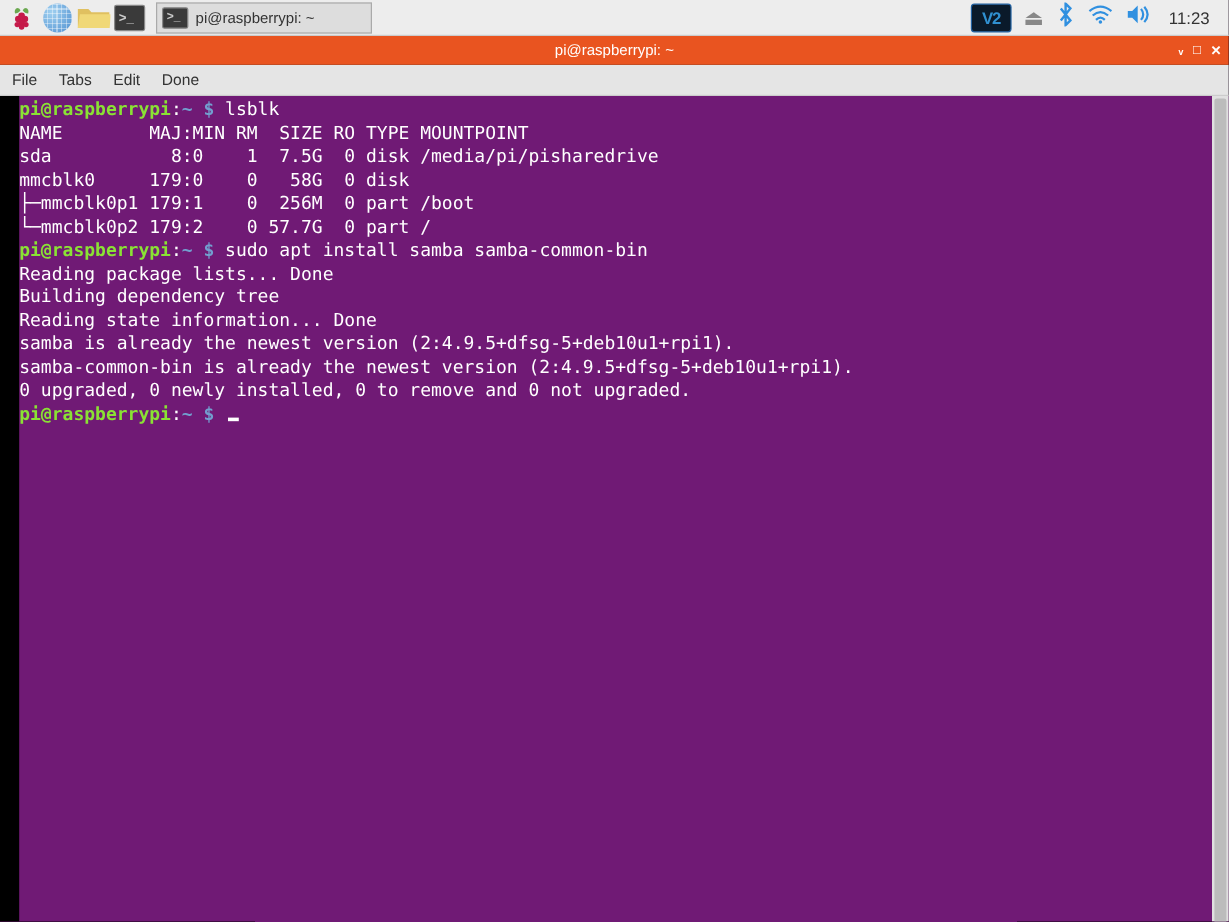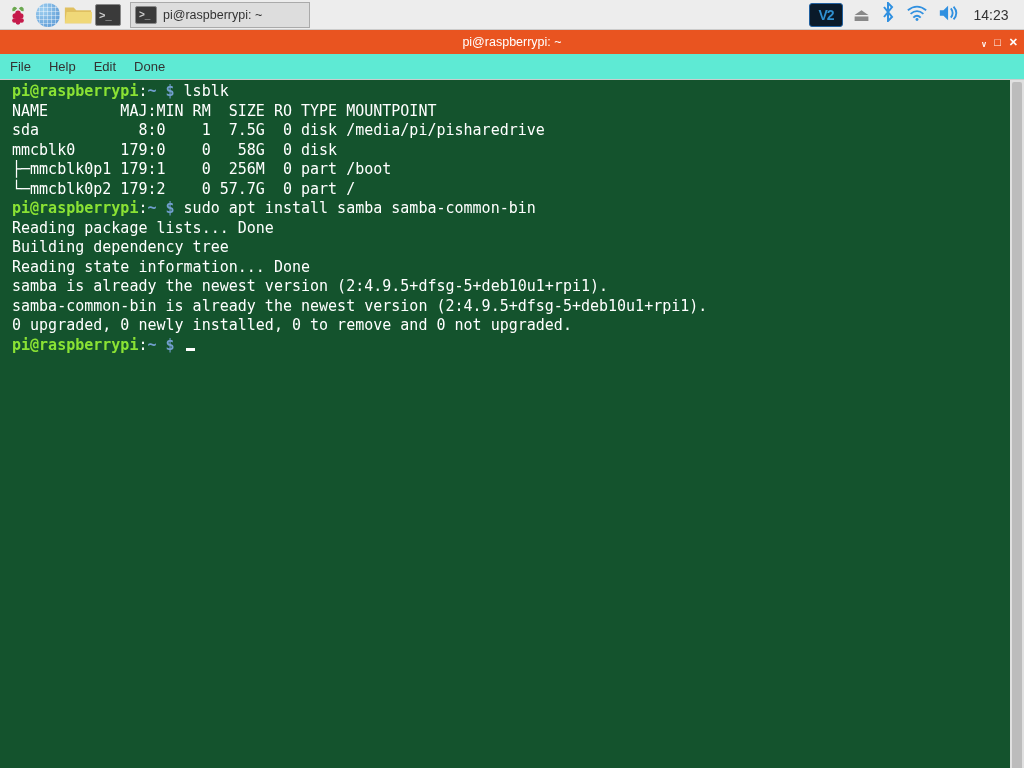--- a/index.html
+++ b/index.html
@@ -97,38 +97,39 @@
       color: #fff;
       font-size: 12.5px;
     }
     .titlebar-controls {
       position: absolute; right: 6px; top: 0; height: 100%;
       display: flex; align-items: center; gap: 8px;
     }
     .titlebar-controls span { color: #fff; font-size: 11px; cursor: pointer; font-weight: bold; }
     .menubar {
       height: 26px;
-      background: #5eead4;
+      background: #e5e5e5;
       display: flex; align-items: center; gap: 18px;
       padding: 0 10px;
       font-size: 13px; color: #333;
       border-bottom: 1px solid #ccc;
     }
     .menubar span { cursor: pointer; }
     .terminal-body {
       flex: 1;
-      background: #14532d;
+      background: #701a75;
       font-family: "DejaVu Sans Mono", "Liberation Mono", monospace;
       font-size: 15px;
       line-height: 19.5px;
       color: #fff;
-      padding: 2px 12px;
+      padding: 2px 0;
       white-space: pre;
       overflow: hidden;
       position: relative;
+      margin-left: 16px;
     }
     .scrollbar {
       position: absolute;
       right: 0; top: 80px; bottom: 0;
       width: 14px;
       background: #e0e0e0;
     }
     .scrollbar-thumb {
       position: absolute;
       left: 2px; right: 2px;
@@ -201,36 +202,36 @@
           <path fill="none" stroke="#3090e0" stroke-width="2" d="M2 6 Q12 -2 22 6 M5 10 Q12 4 19 10 M8 14 Q12 10 16 14"></path>
           <circle cx="12" cy="16" r="1.6" fill="#3090e0"></circle>
         </svg>
     </div>
     <div class="vol-icon">
       <svg viewBox="0 0 24 18">
           <path fill="#3090e0" d="M2 6 h4 l5 -5 v16 l-5 -5 h-4 z"></path>
           <path fill="none" stroke="#3090e0" stroke-width="2" d="M14 4 Q18 9 14 14 M17 2 Q23 9 17 16"></path>
         </svg>
     </div>
-    <div class="clock">14:23</div>
+    <div class="clock">11:23</div>
   </div>
 </div>
 
 <div class="terminal-window">
   <div class="titlebar">
     <span>pi@raspberrypi: ~</span>
     <div class="titlebar-controls">
       <span>ᵥ</span>
       <span>□</span>
       <span>✕</span>
     </div>
   </div>
   <div class="menubar">
     <span>File</span>
-    <span>Help</span>
+    <span>Tabs</span>
     <span>Edit</span>
     <span>Done</span>
   </div>
   <div class="terminal-body"><span class="prompt-user">pi@raspberrypi</span><span class="out">:</span><span class="prompt-path">~ $</span><span class="cmd"> lsblk</span>
 <span class="out">NAME        MAJ:MIN RM  SIZE RO TYPE MOUNTPOINT</span>
 <span class="out">sda           8:0    1  7.5G  0 disk /media/pi/pisharedrive</span>
 <span class="out">mmcblk0     179:0    0   58G  0 disk </span>
 <span class="out">├─mmcblk0p1 179:1    0  256M  0 part /boot</span>
 <span class="out">└─mmcblk0p2 179:2    0 57.7G  0 part /</span>
 <span class="prompt-user">pi@raspberrypi</span><span class="out">:</span><span class="prompt-path">~ $</span><span class="cmd"> sudo apt install samba samba-common-bin</span>

